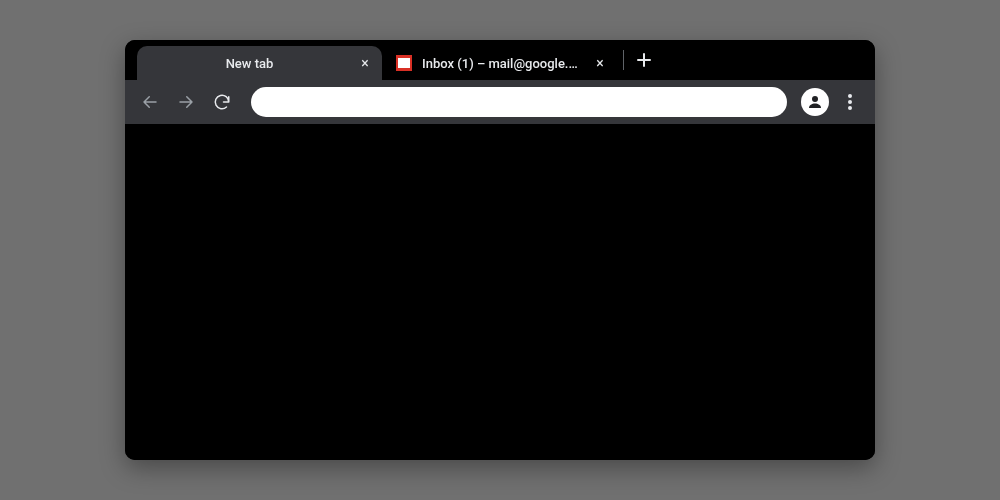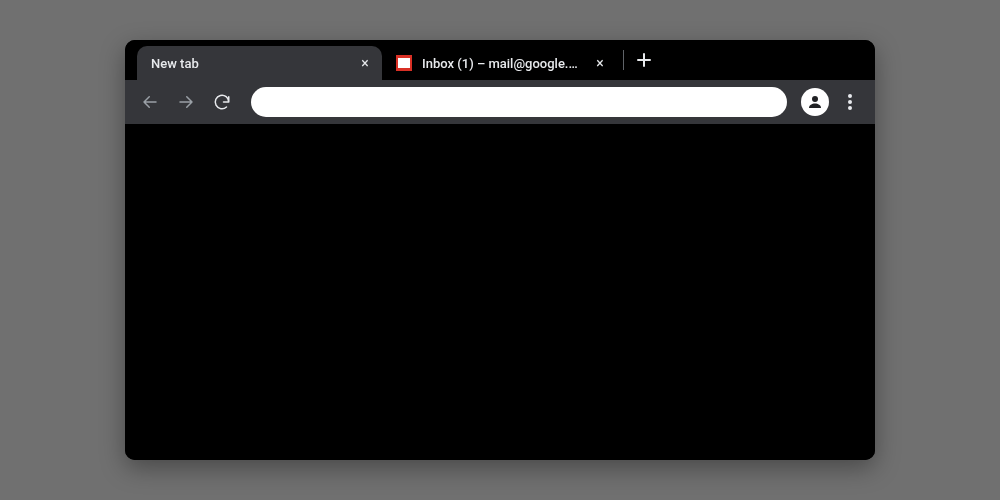--- a/index.html
+++ b/index.html
@@ -32,20 +32,21 @@
     height: 34px;
     display: flex;
     align-items: center;
     padding: 0 10px 0 14px;
     font-size: 13px;
     color: #e8eaed;
     gap: 10px;
     max-width: 245px;
     min-width: 0;
     cursor: pointer;
+    text-align: center;
   }
   .tab.active {
     background: #35363a;
     border-top-left-radius: 10px;
     border-top-right-radius: 10px;
     flex: 0 0 245px;
   }
   .tab.inactive {
     background: transparent;
     color: #e8eaed;

